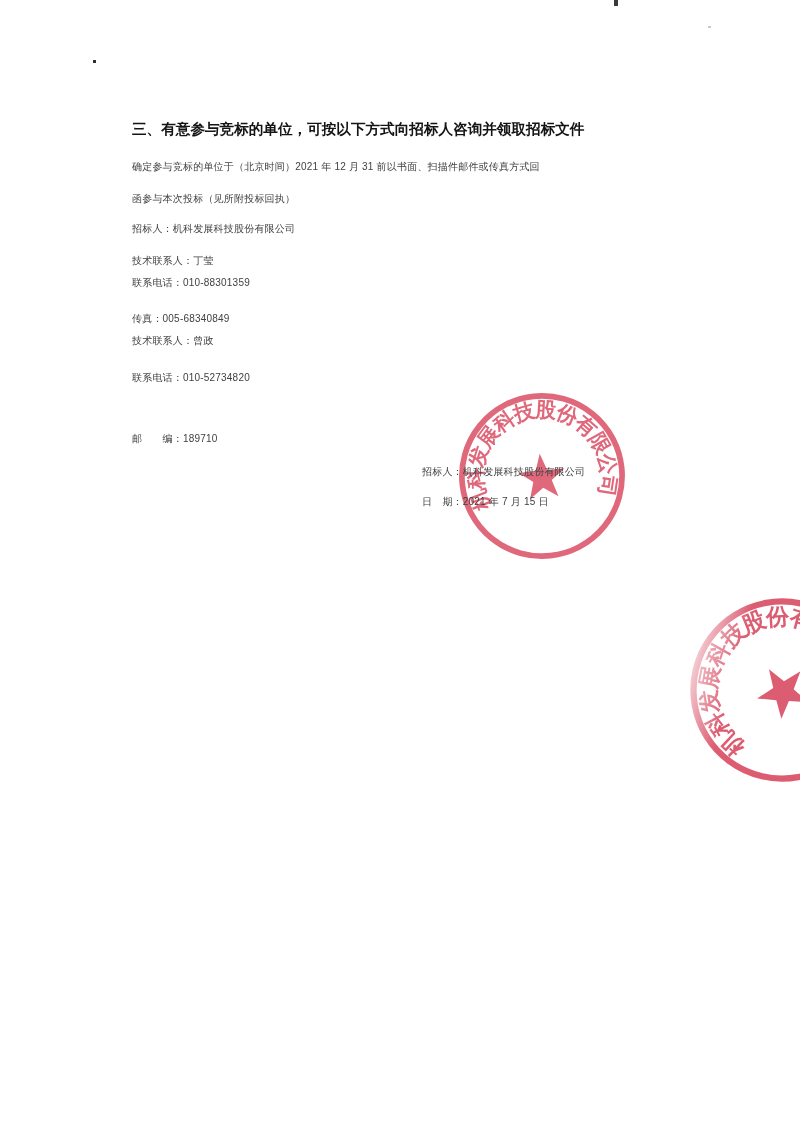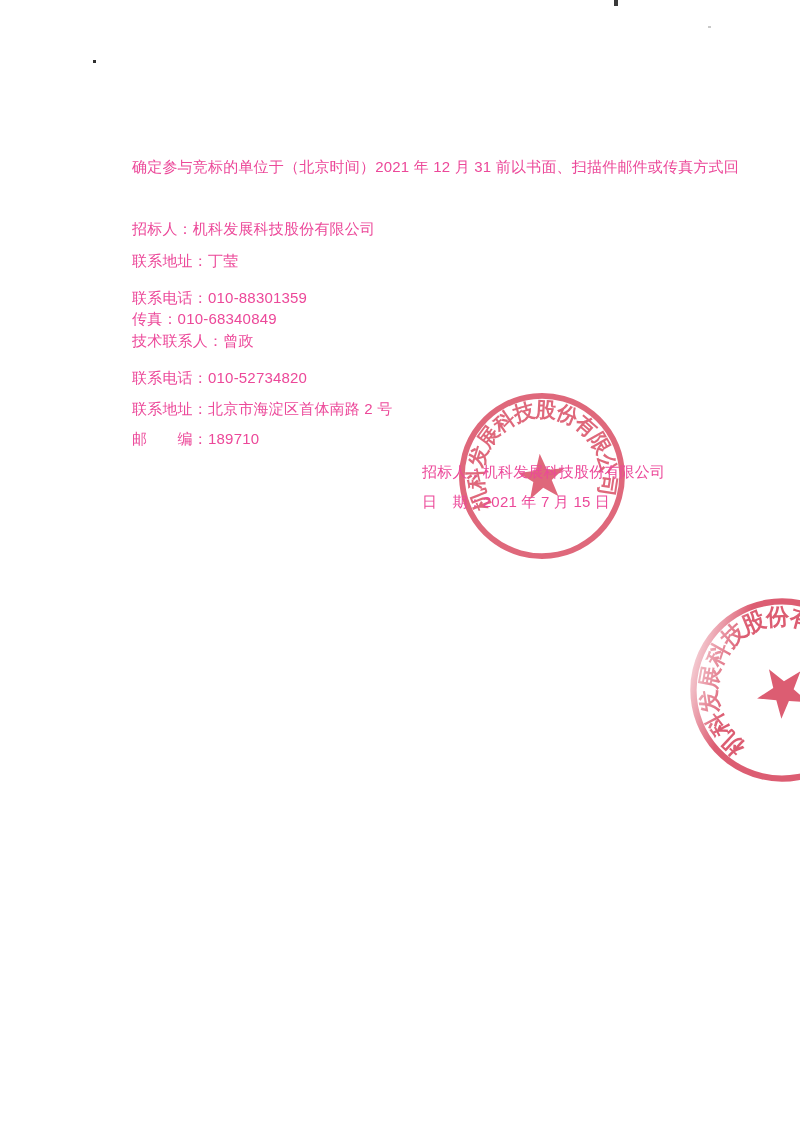--- a/index.html
+++ b/index.html
@@ -7,26 +7,26 @@
     position:relative;
     width:800px;height:1131px;
     background:#ffffff;
     overflow:hidden;
     font-family:"Liberation Sans","DejaVu Sans",sans-serif;
     color:#262626;
   }
   .ln{
     position:absolute;
     left:132px;
-    font-size:15px;
+    font-size:10px;
     line-height:18px;
     letter-spacing:.2px;
     white-space:pre;
     z-index:2;
-    color:#ec4899;
+    color:#404040;
   }
   .heading{
     font-weight:bold;
     color:#141414;
     font-size:14.6px;
     letter-spacing:0;
   }
   .sig{left:422px;}
   .stamp{
     position:absolute;
@@ -58,30 +58,31 @@
 </style>
 </head>
 <body>
 
 <div class="page">
 
   <div class="speck speck-1"></div>
   <div class="speck speck-2"></div>
   <div class="speck speck-3"></div>
 
+  <div class="ln heading" style="top:120px">三、有意参与竞标的单位，可按以下方式向招标人咨询并领取招标文件</div>
 
   <div class="ln" style="top:158px">确定参与竞标的单位于（北京时间）2021 年 12 月 31 前以书面、扫描件邮件或传真方式回</div>
+  <div class="ln" style="top:190px">函参与本次投标（见所附投标回执）</div>
 
   <div class="ln" style="top:220px">招标人：机科发展科技股份有限公司</div>
-  <div class="ln" style="top:252px">联系地址：丁莹</div>
-  <div class="ln" style="top:289px">联系电话：010-88301359</div>
-  <div class="ln" style="top:310px">传真：010-68340849</div>
+  <div class="ln" style="top:252px">技术联系人：丁莹</div>
+  <div class="ln" style="top:274px">联系电话：010-88301359</div>
+  <div class="ln" style="top:310px">传真：005-68340849</div>
   <div class="ln" style="top:332px">技术联系人：曾政</div>
   <div class="ln" style="top:369px">联系电话：010-52734820</div>
-  <div class="ln" style="top:400px">联系地址：北京市海淀区首体南路 2 号</div>
   <div class="ln" style="top:430px">邮　　编：189710</div>
 
   <div class="ln sig" style="top:463px">招标人：机科发展科技股份有限公司</div>
   <div class="ln sig" style="top:493px">日　期：2021 年 7 月 15 日</div>
 
   <div class="stamp stamp-main">
     <svg viewBox="0 0 200 200">
       <g transform="rotate(-6 100 100)" fill="#d8475f">
         <circle cx="100" cy="100" r="77" fill="none" stroke-width="5.5" stroke="#d8475f"></circle>
         <path transform="translate(100,102) scale(0.78)" d="M0,-30 L7.05,-9.7 L28.5,-9.3 L11.4,3.7 L17.6,24.3 L0,12 L-17.6,24.3 L-11.4,3.7 L-28.5,-9.3 L-7.05,-9.7 Z"></path>

